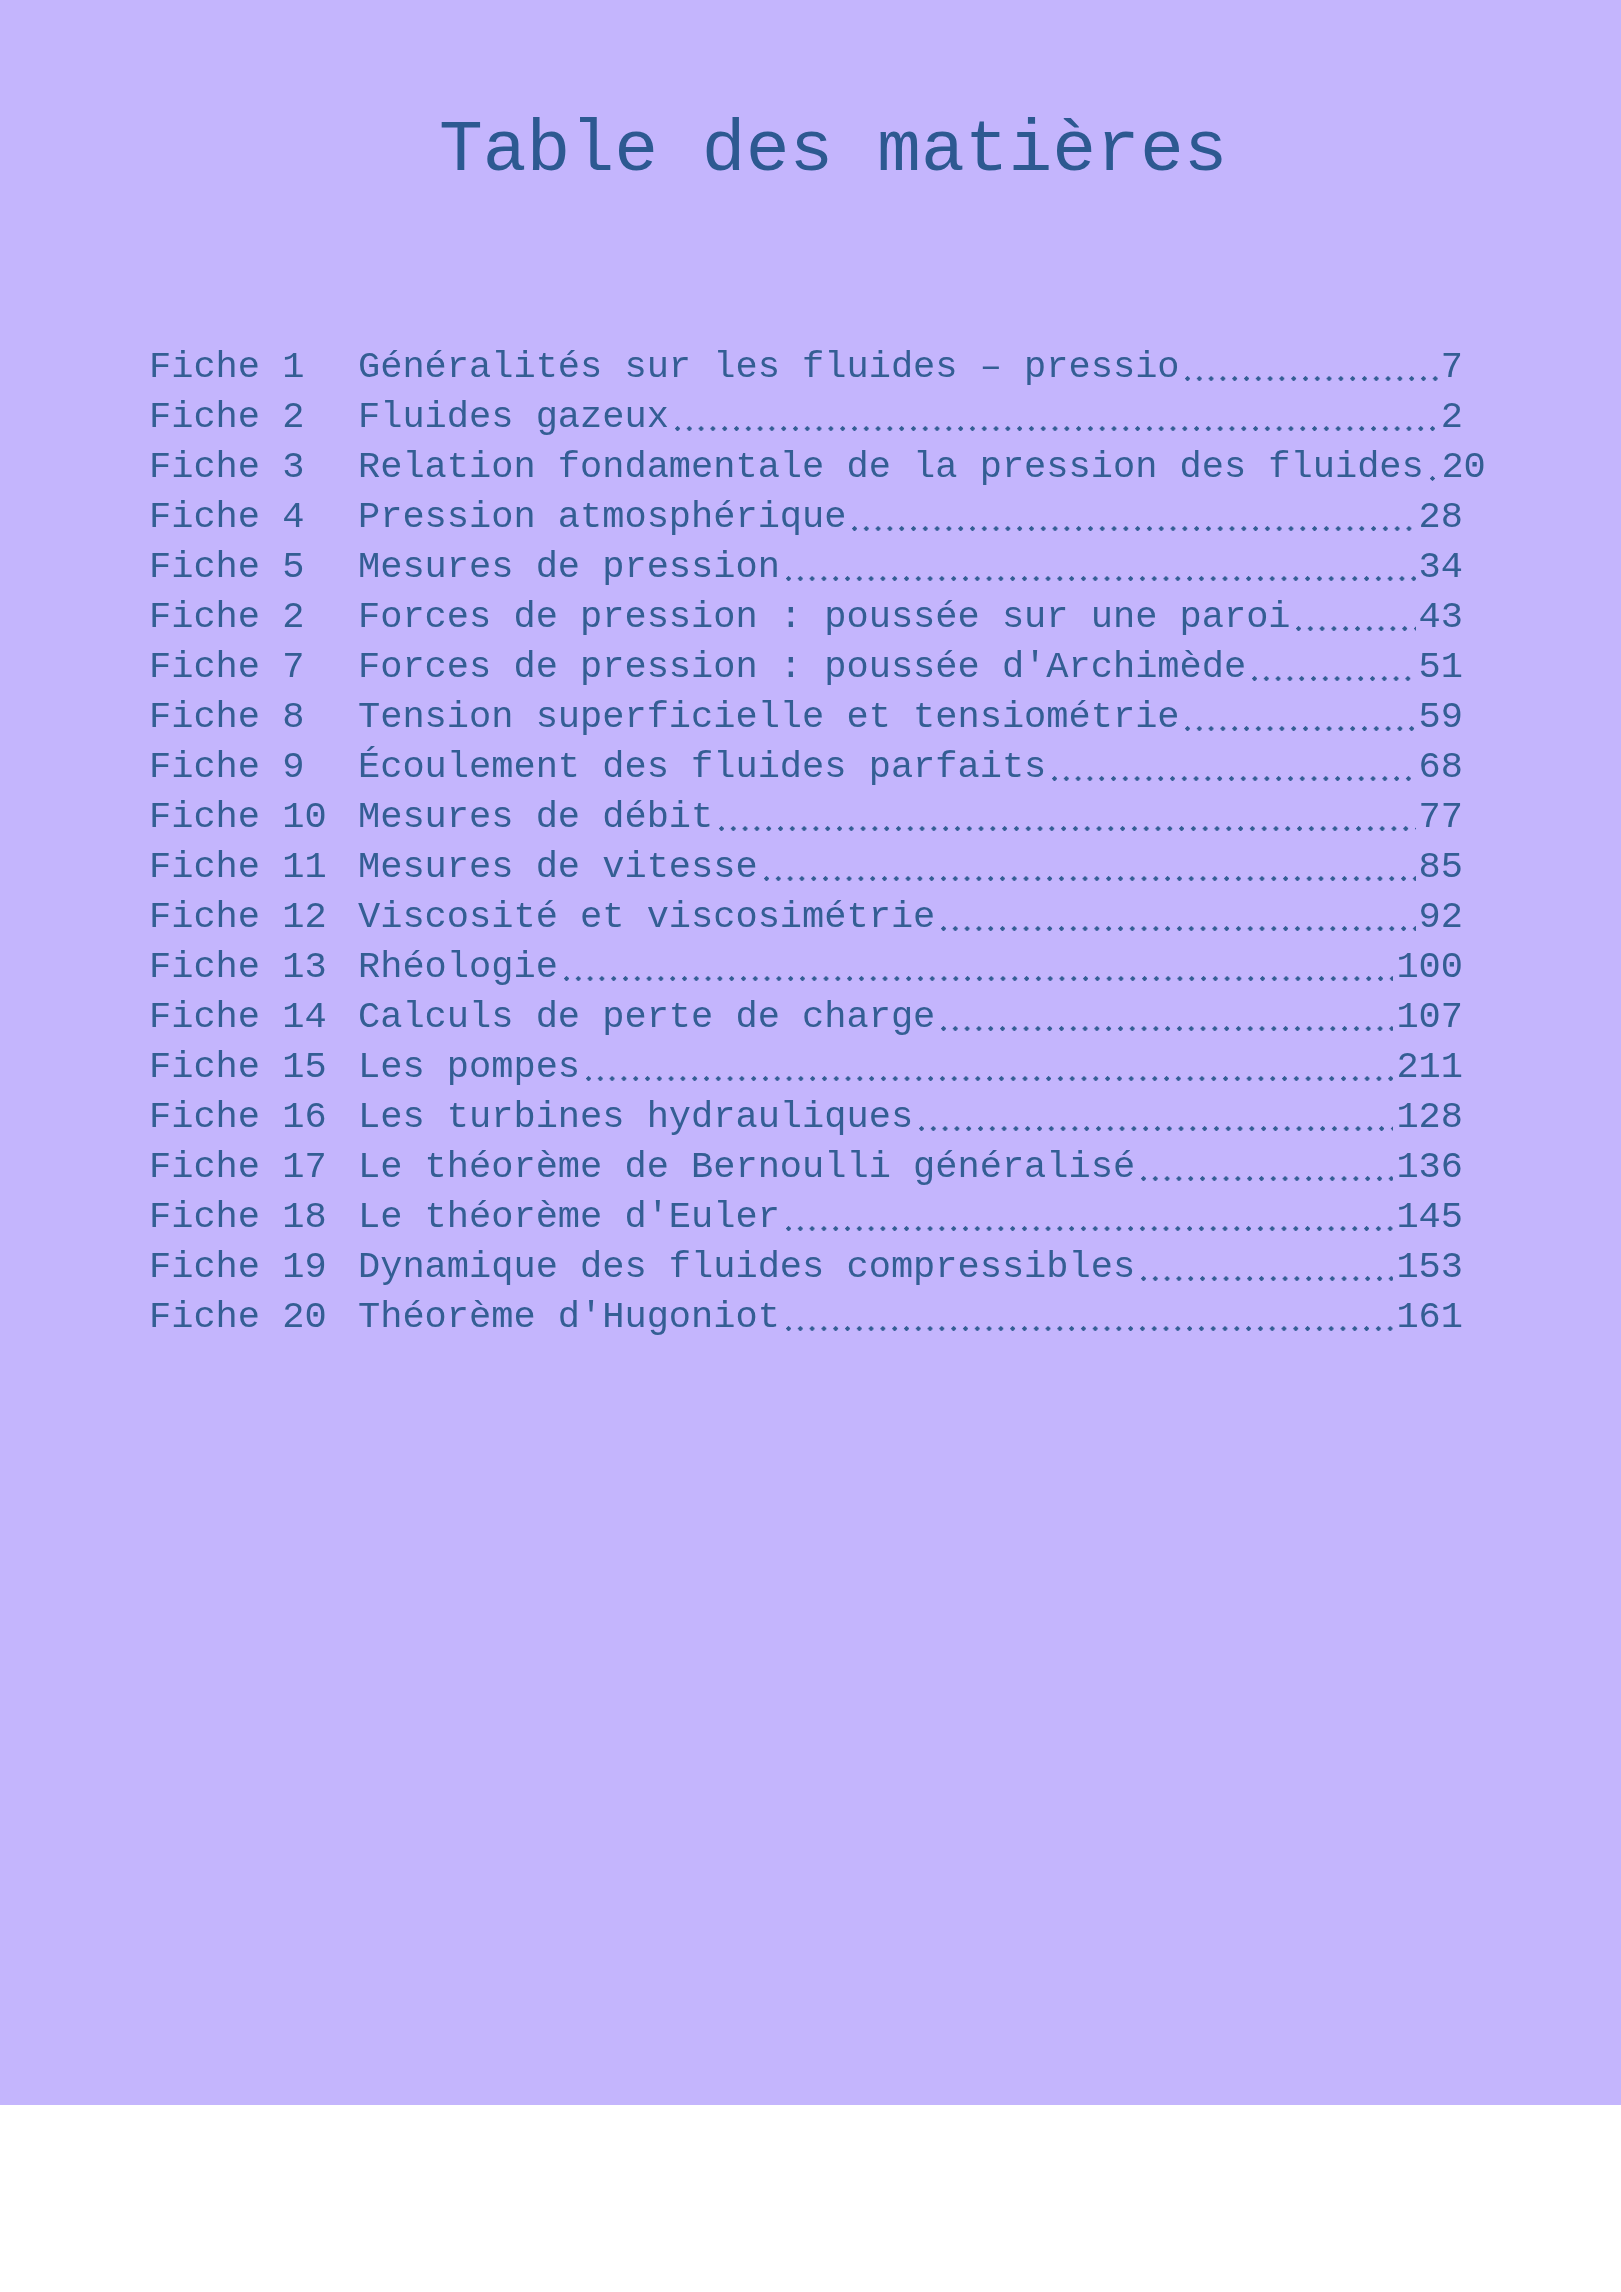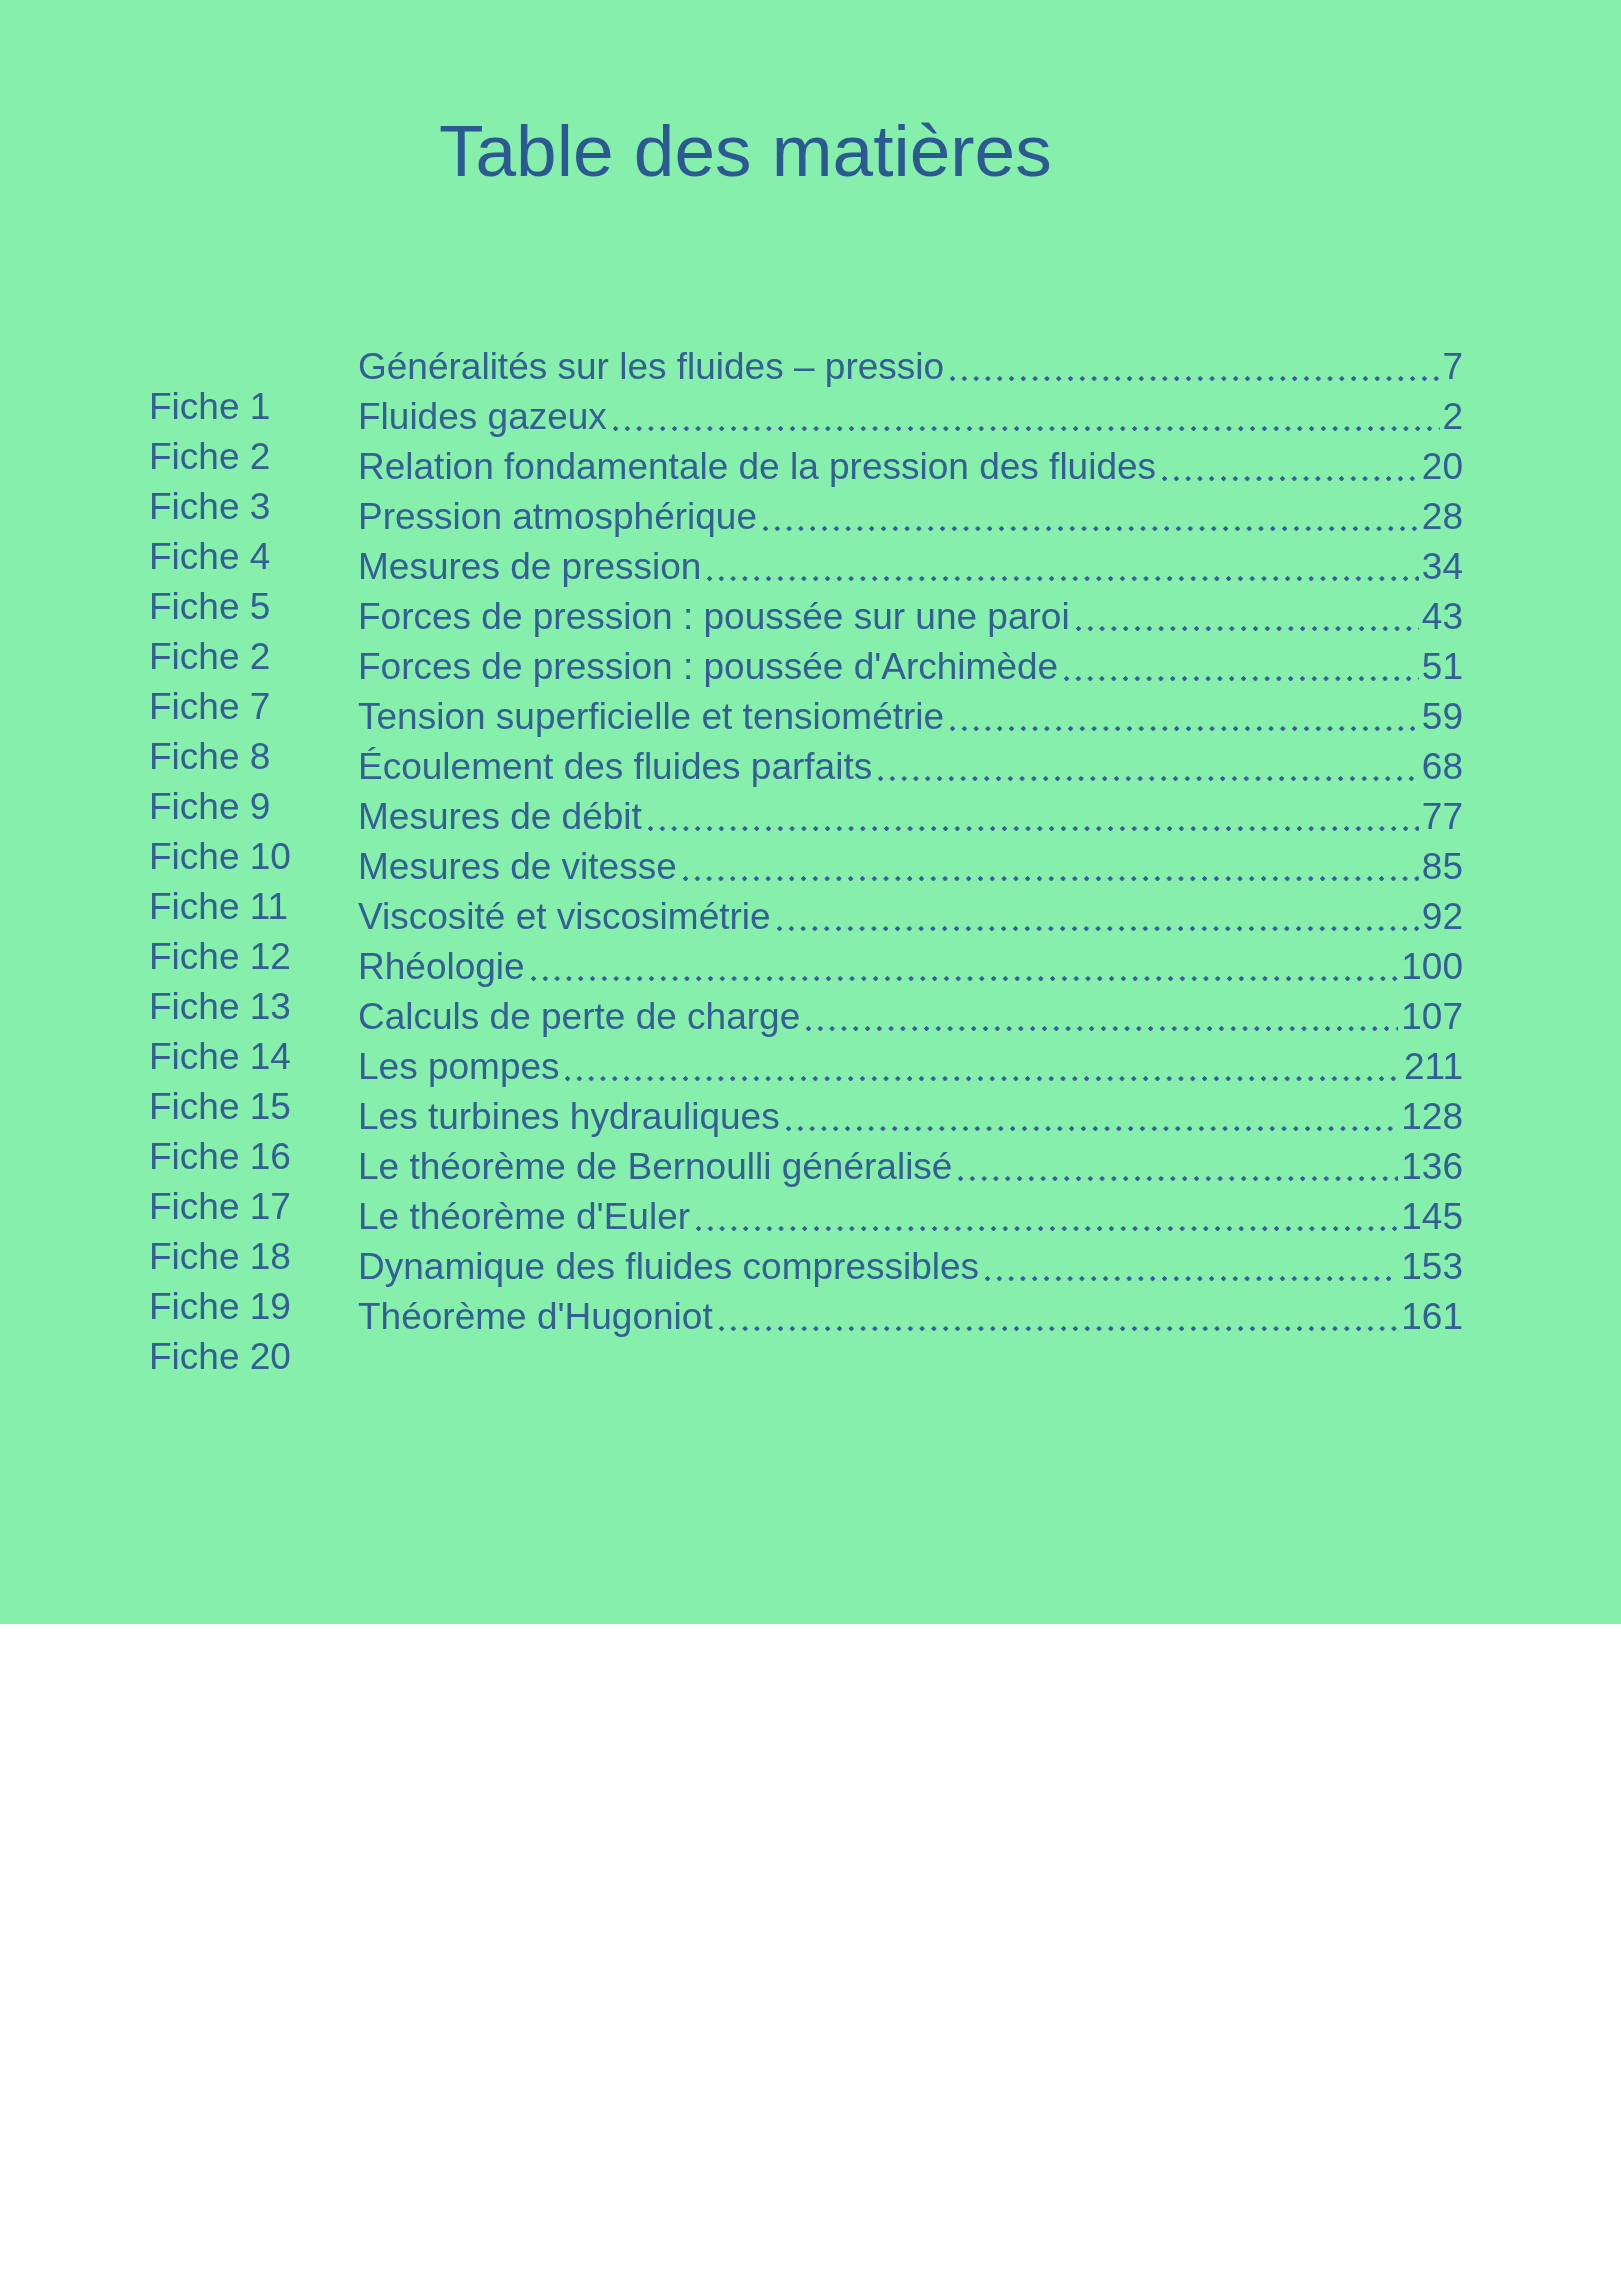--- a/index.html
+++ b/index.html
@@ -3,24 +3,24 @@
 <meta charset="utf-8">
 <style>
   html, body {
     margin: 0;
     padding: 0;
     background: #ffffff;
   }
   .page {
     position: relative;
     width: 1621px;
-    height: 1624px;
-    background: #86efac;
+    height: 2105px;
+    background: #c4b5fd;
     overflow: hidden;
-    font-family: Liberation Sans, sans-serif;
+    font-family: Liberation Mono, monospace;
   }
   .doc-title {
     position: absolute;
     left: 439px;
     top: 110px;
     margin: 0;
     font-size: 73px;
     font-weight: normal;
     line-height: 82px;
     letter-spacing: 0px;
@@ -37,21 +37,20 @@
     display: flex;
     align-items: flex-start;
     height: 50px;
     font-size: 37px;
     line-height: 50px;
     color: #345e94;
     white-space: nowrap;
   }
   .fiche-label {
     flex: 0 0 209px;
-    margin-top: 40px;
   }
   .entry-title {
     flex: 0 0 auto;
   }
   .dot-leader {
     flex: 1 1 auto;
     min-width: 17.6px;
     position: relative;
     height: 50px;
   }

